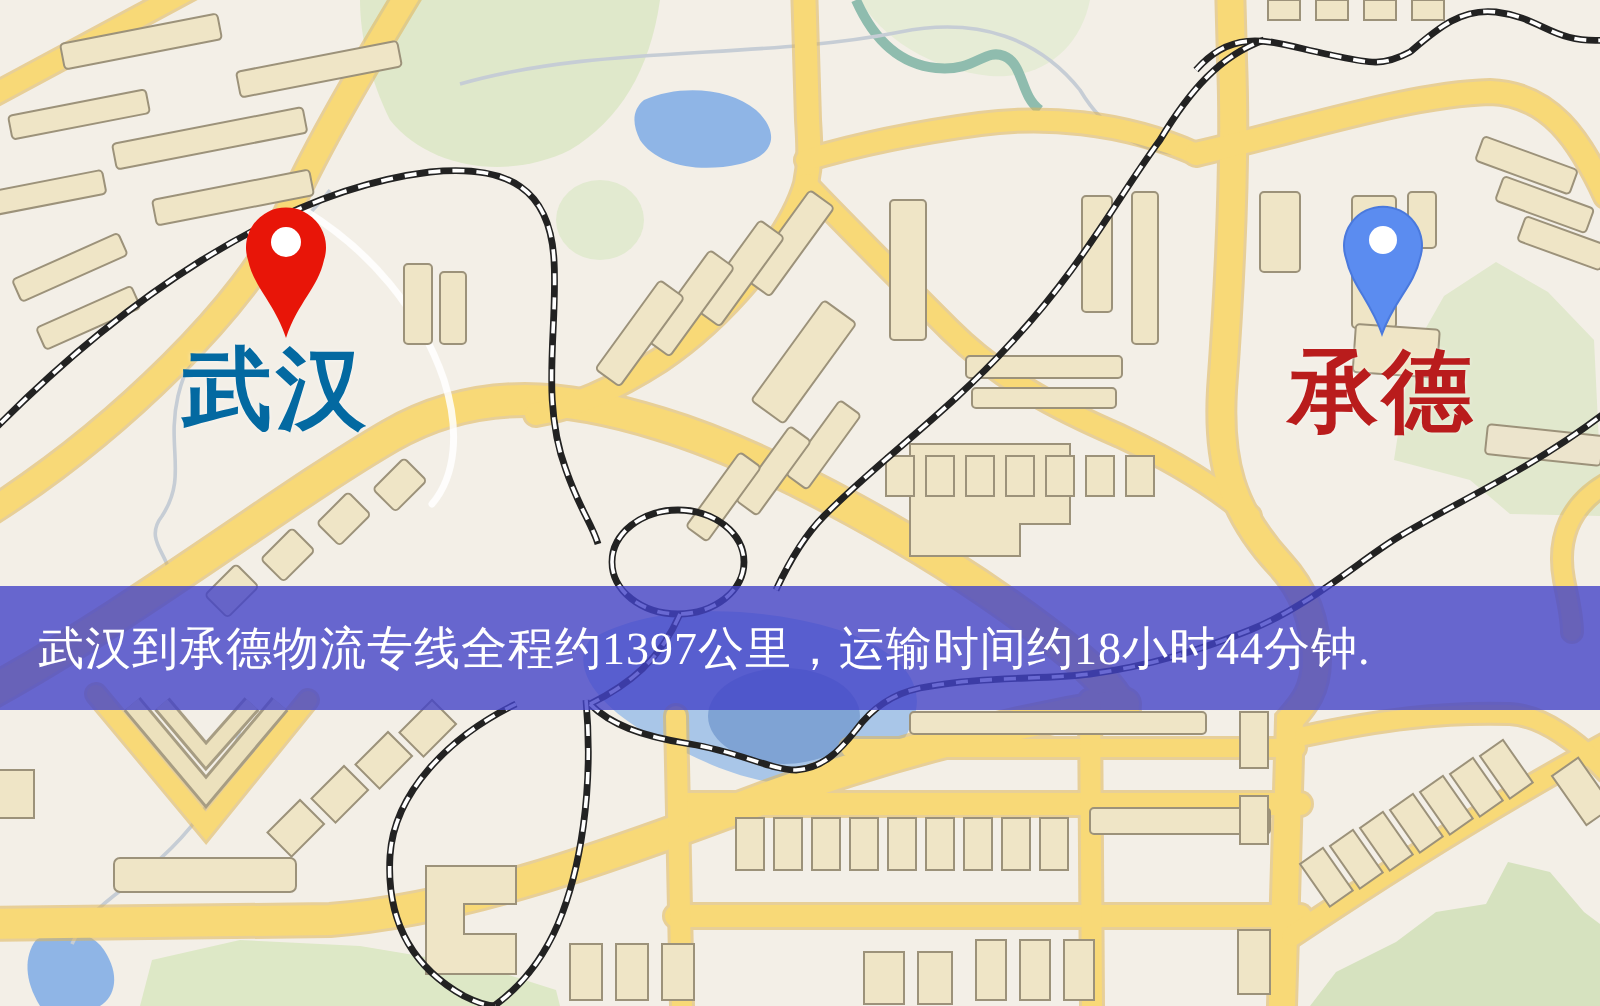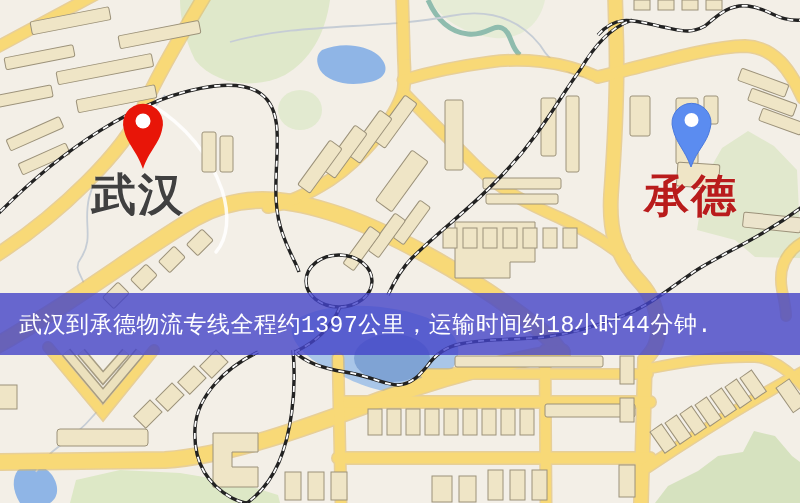--- a/index.html
+++ b/index.html
@@ -310,20 +310,20 @@
   <g>
     <path d="M143,169 C137,151 127,144 124,130 A20,20 0 1 1 162,130 C159,144 149,151 143,169 Z" fill="#e81508"></path>
     <circle cx="143" cy="121" r="7.5" fill="#ffffff"></circle>
   </g>
   <g>
     <path d="M691,167 C685,150 676,143 673,129 A19.5,19.5 0 1 1 710,129 C707,143 697,150 691,167 Z" fill="#5b8cf0" stroke="#4a79dd" stroke-width="1"></path>
     <circle cx="691.5" cy="120" r="7" fill="#ffffff"></circle>
   </g>
 </svg>
 
-<div class="marker-label label-origin" style="color: #404040;">武汉</div>
+<div class="marker-label label-origin" style="color: #0369a1;">武汉</div>
 <div class="marker-label label-destination" style="color: #b91c1c;">承德</div>
 
-<div class="banner" style="background-color: rgba(68, 68, 200, 0.8); font-family: Liberation Mono, monospace;">
+<div class="banner" style="background-color: rgba(68, 68, 200, 0.8);">
   <span class="banner-text" style="color: rgb(255, 255, 255);">武汉到承德物流专线全程约1397公里，运输时间约18小时44分钟.</span>
 </div>
 
 </div>
 
 </body></html>

